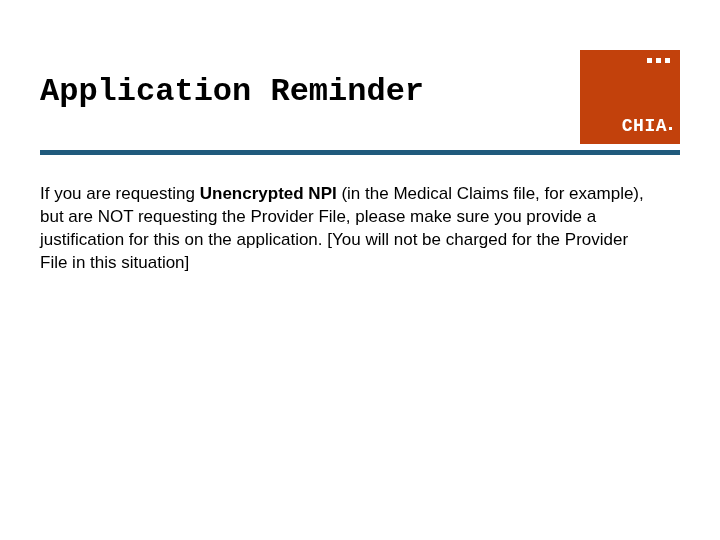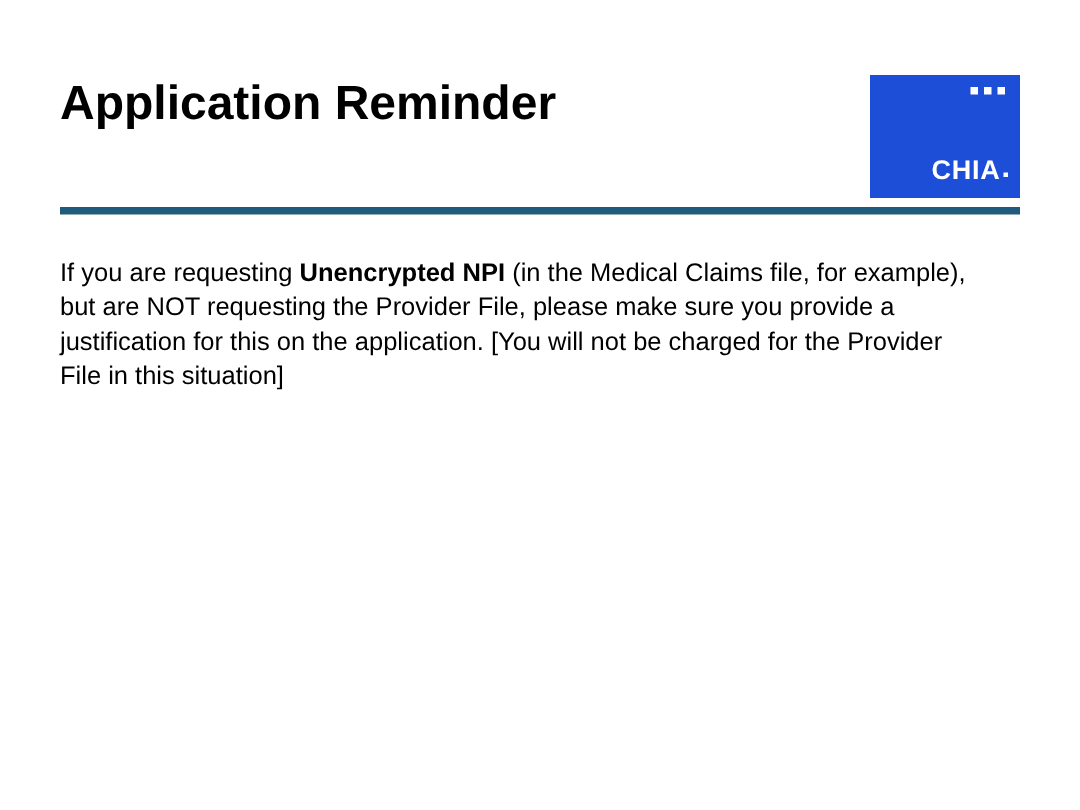--- a/index.html
+++ b/index.html
@@ -16,34 +16,35 @@
       overflow: hidden;
     }
     .slide {
       width: 100%;
       height: 100%;
       padding: 50px 40px 40px 40px;
       position: relative;
     }
     .header-row {
       display: flex;
-      align-items: flex-start;
+      align-items: center;
       justify-content: space-between;
       margin-bottom: 0;
+      font-family: Liberation Mono, monospace;
     }
     .title {
       font-size: 32px;
       font-weight: bold;
       color: #000000;
       padding-bottom: 12px;
     }
     .logo-box {
       width: 100px;
-      height: 82px;
-      background: #1d4ed8;
+      height: 94px;
+      background: #c2410c;
       position: relative;
       flex-shrink: 0;
     }
     .logo-dots {
       position: absolute;
       top: 8px;
       right: 10px;
       display: flex;
       gap: 4px;
     }

